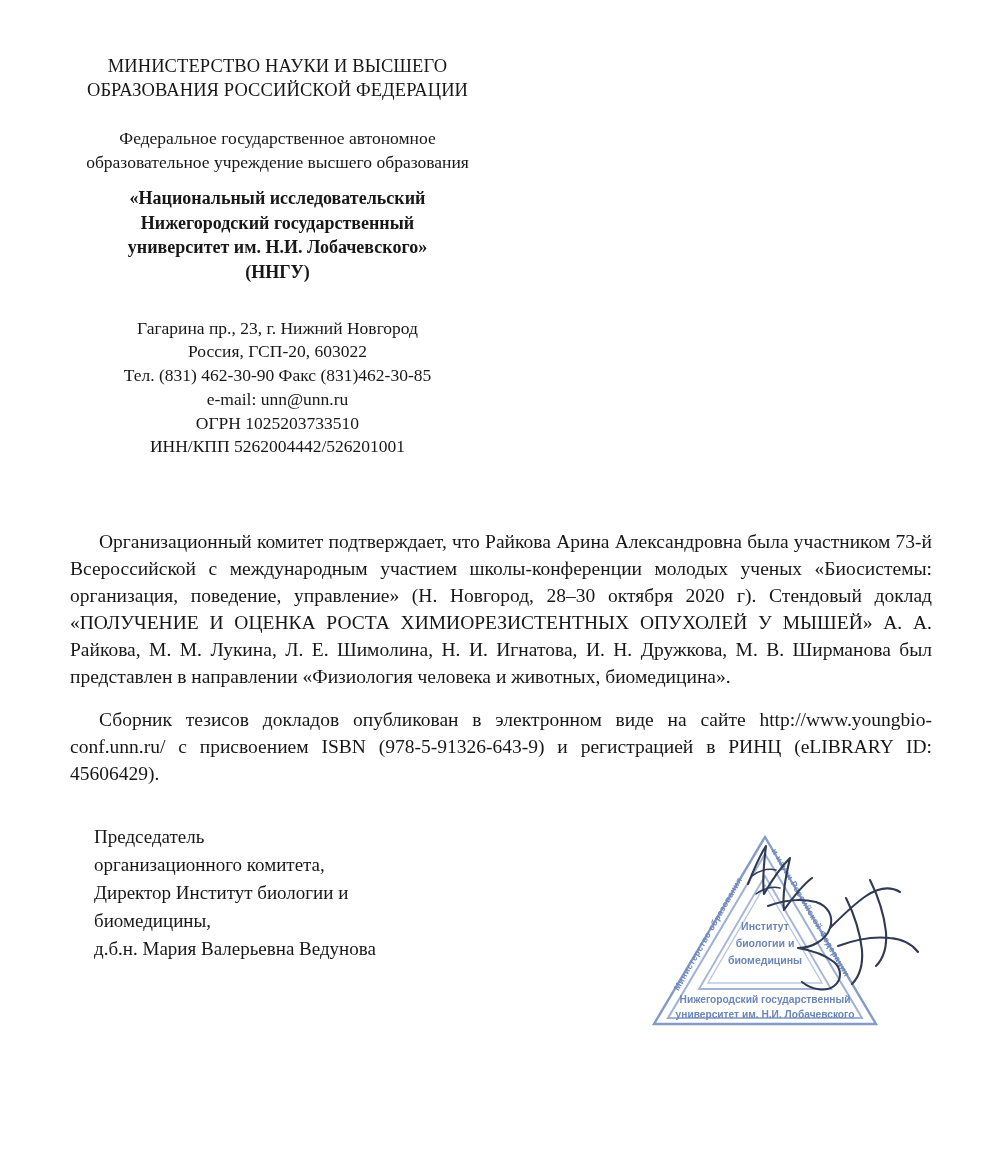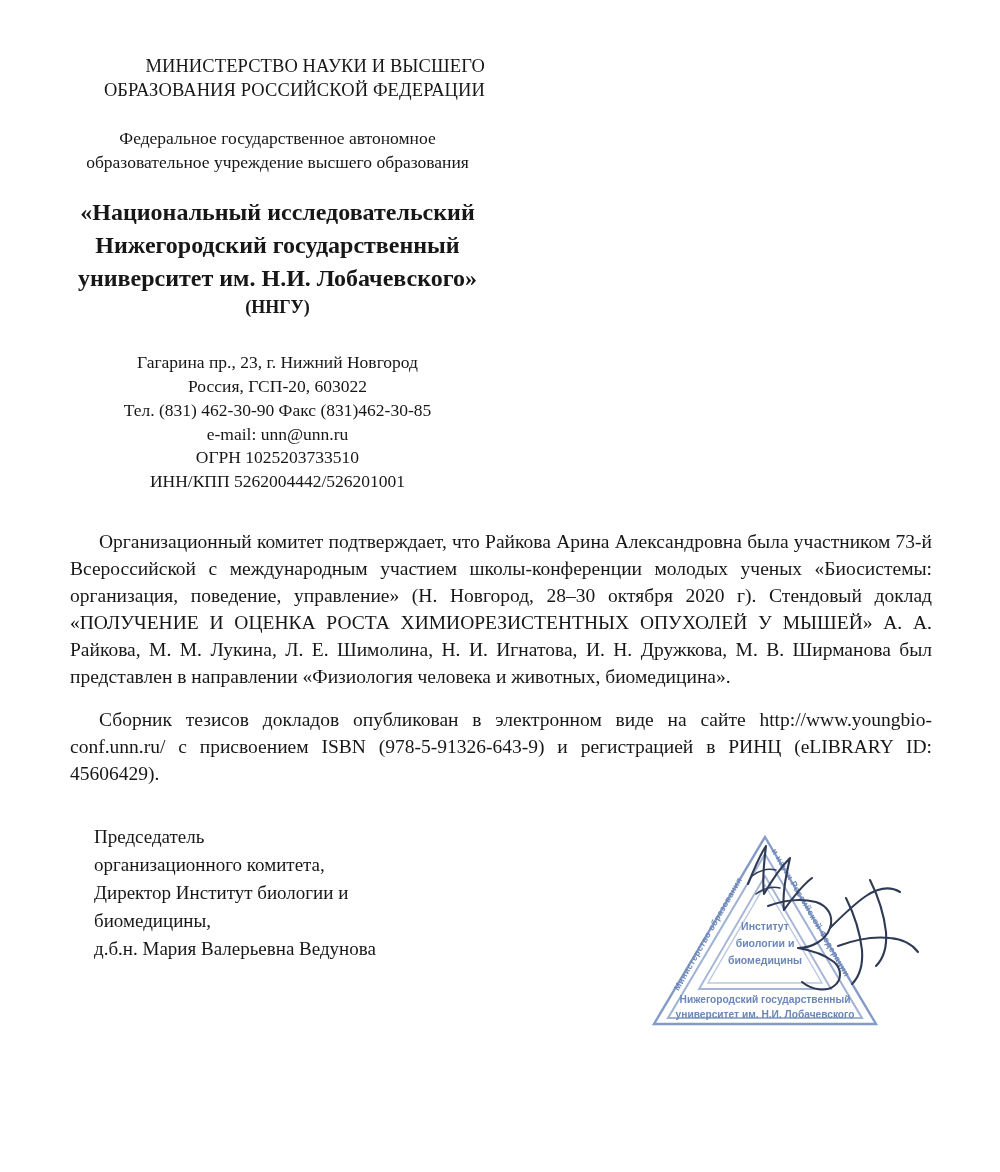--- a/index.html
+++ b/index.html
@@ -23,32 +23,32 @@
     top: 55px;
     width: 415px;
     text-align: center;
   }
   .lh-ministry {
     font-size: 18.5px;
     font-weight: 400;
     line-height: 1.28;
     letter-spacing: 0.1px;
     white-space: pre-line;
-    text-align: right;
+    text-align: center;
   }
   .lh-federal {
     margin-top: 25px;
     font-size: 17.5px;
     line-height: 1.33;
     white-space: pre-line;
     text-align: center;
   }
   .lh-univ {
-    margin-top: 22px;
-    font-size: 24px;
+    margin-top: 12px;
+    font-size: 18px;
     font-weight: 700;
     line-height: 1.37;
     white-space: pre-line;
     text-align: center;
   }
   .lh-abbr {
     font-size: 18px;
     font-weight: 700;
     line-height: 1.37;
     text-align: center;

